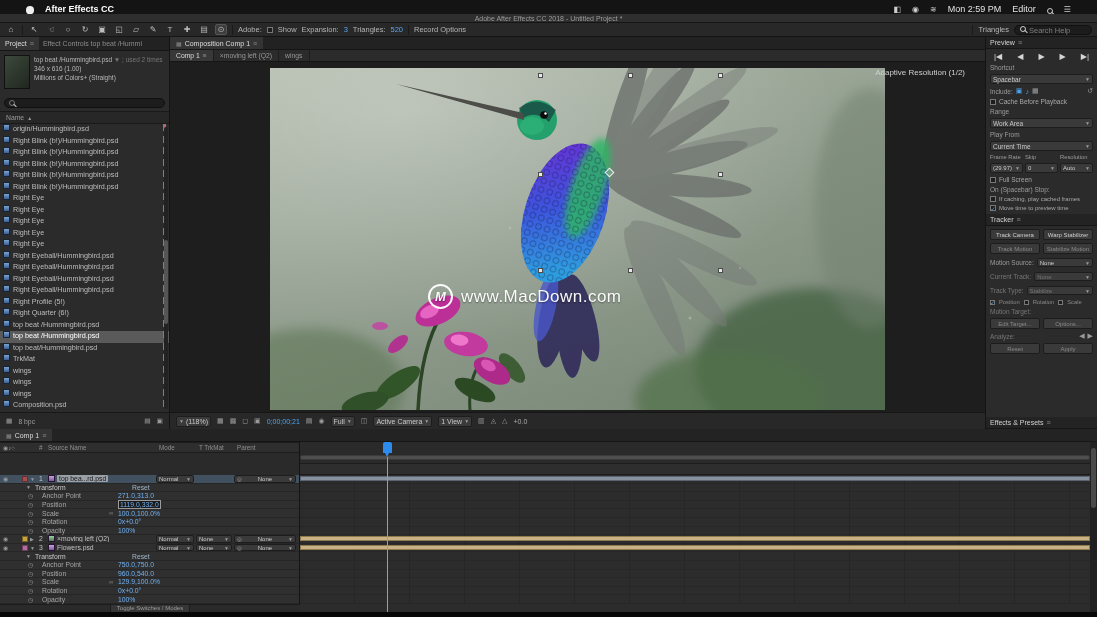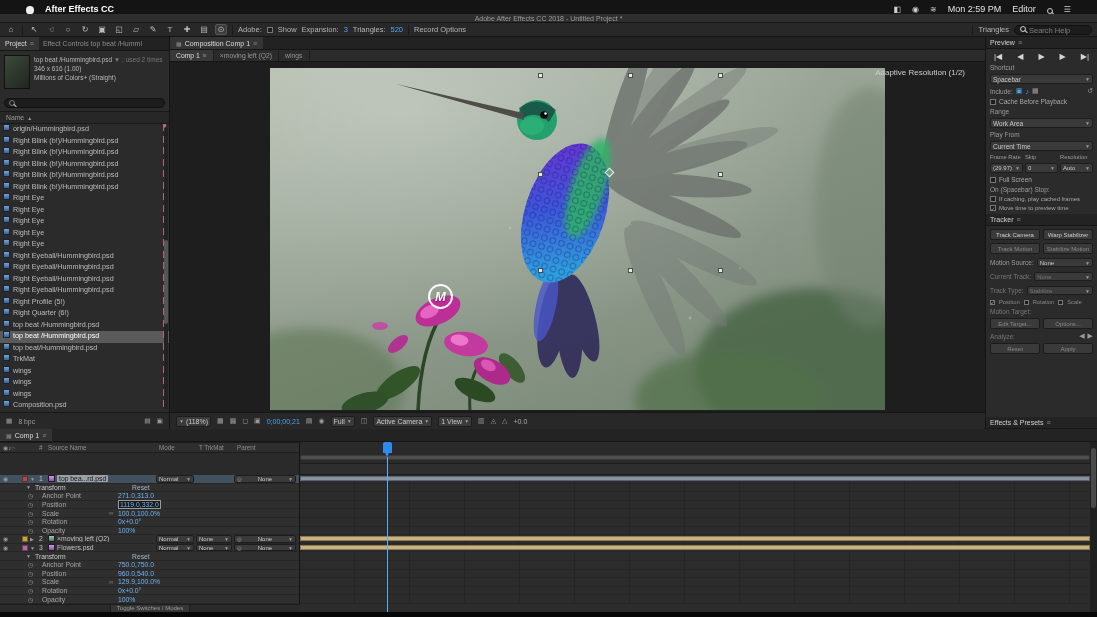--- a/index.html
+++ b/index.html
@@ -517,20 +517,21 @@
         <span class="handle" style="left:448px;top:5px"></span>
         <span class="handle" style="left:268px;top:104px"></span>
         <span class="handle" style="left:448px;top:104px"></span>
         <span class="handle" style="left:268px;top:200px"></span>
         <span class="handle" style="left:358px;top:200px"></span>
         <span class="handle" style="left:448px;top:200px"></span>
         <span class="anchor-d" style="left:336px;top:101px"></span>
         
         <span class="wm">
           <span class="wm-logo">M</span>
+          <span class="wm-text">www.MacDown.com</span>
         </span>
       </div>
       <span class="adapt">Adaptive Resolution (1/2)</span>
     </div>
     <div class="cstatus">
       <span class="dd" style="height:11px">
         <span class="dda">▼</span>
           <span>(118%)</span>
       </span>
       <span class="ic">▦</span>

